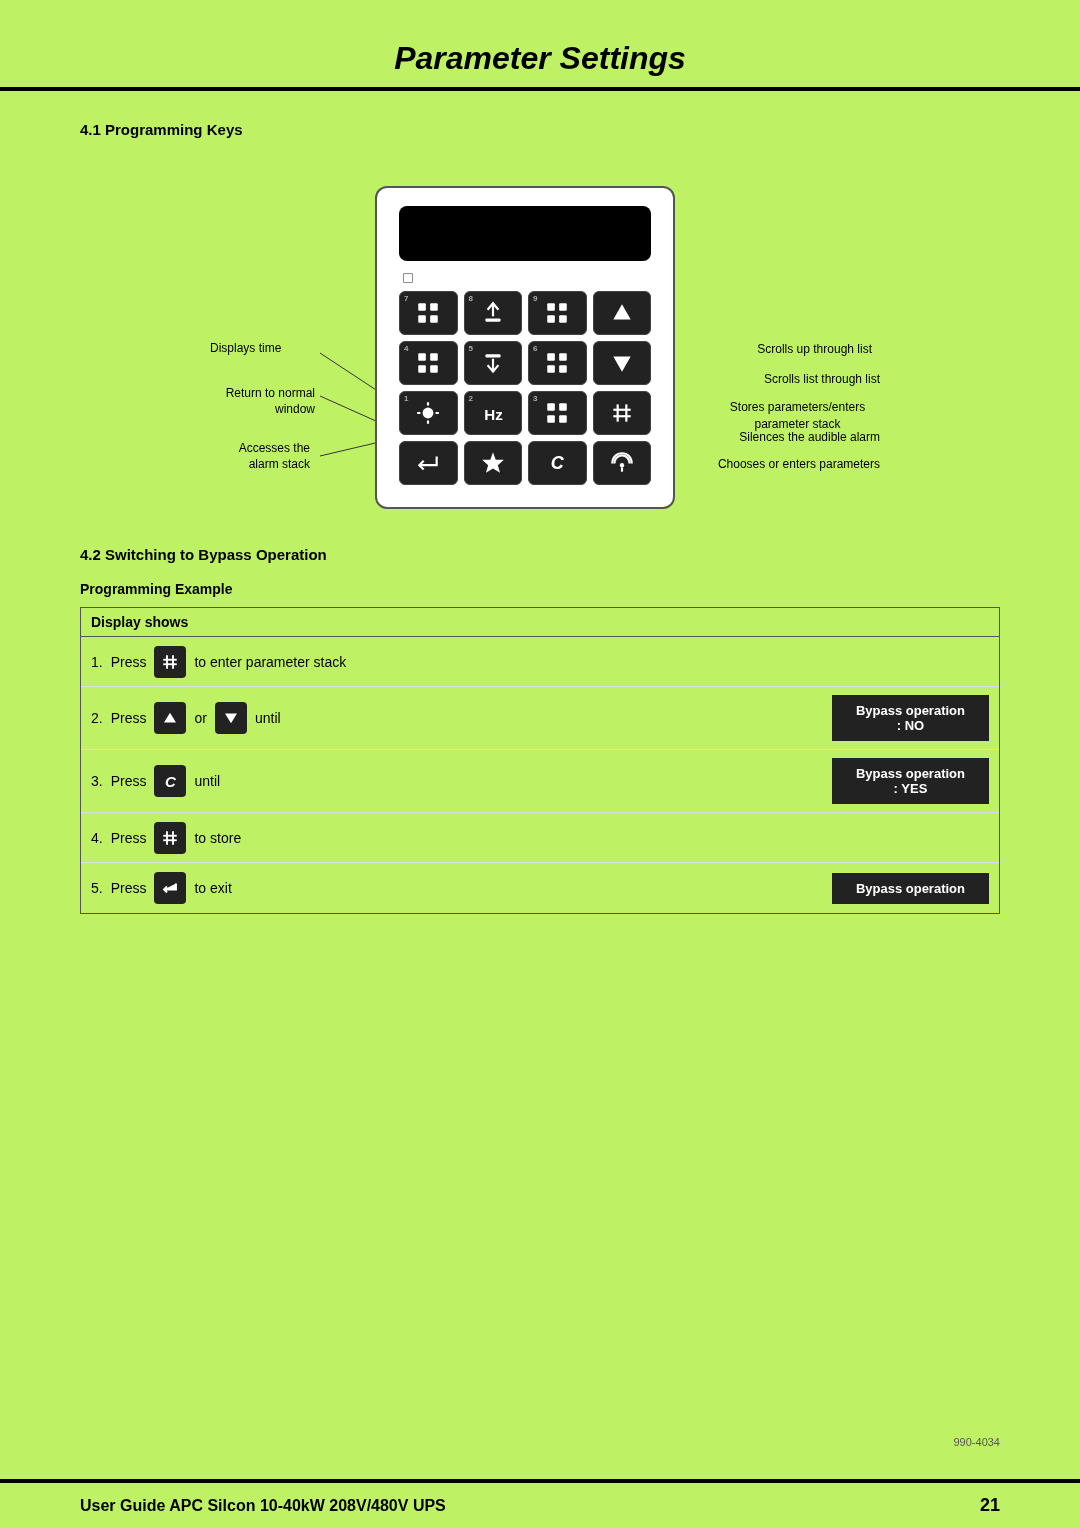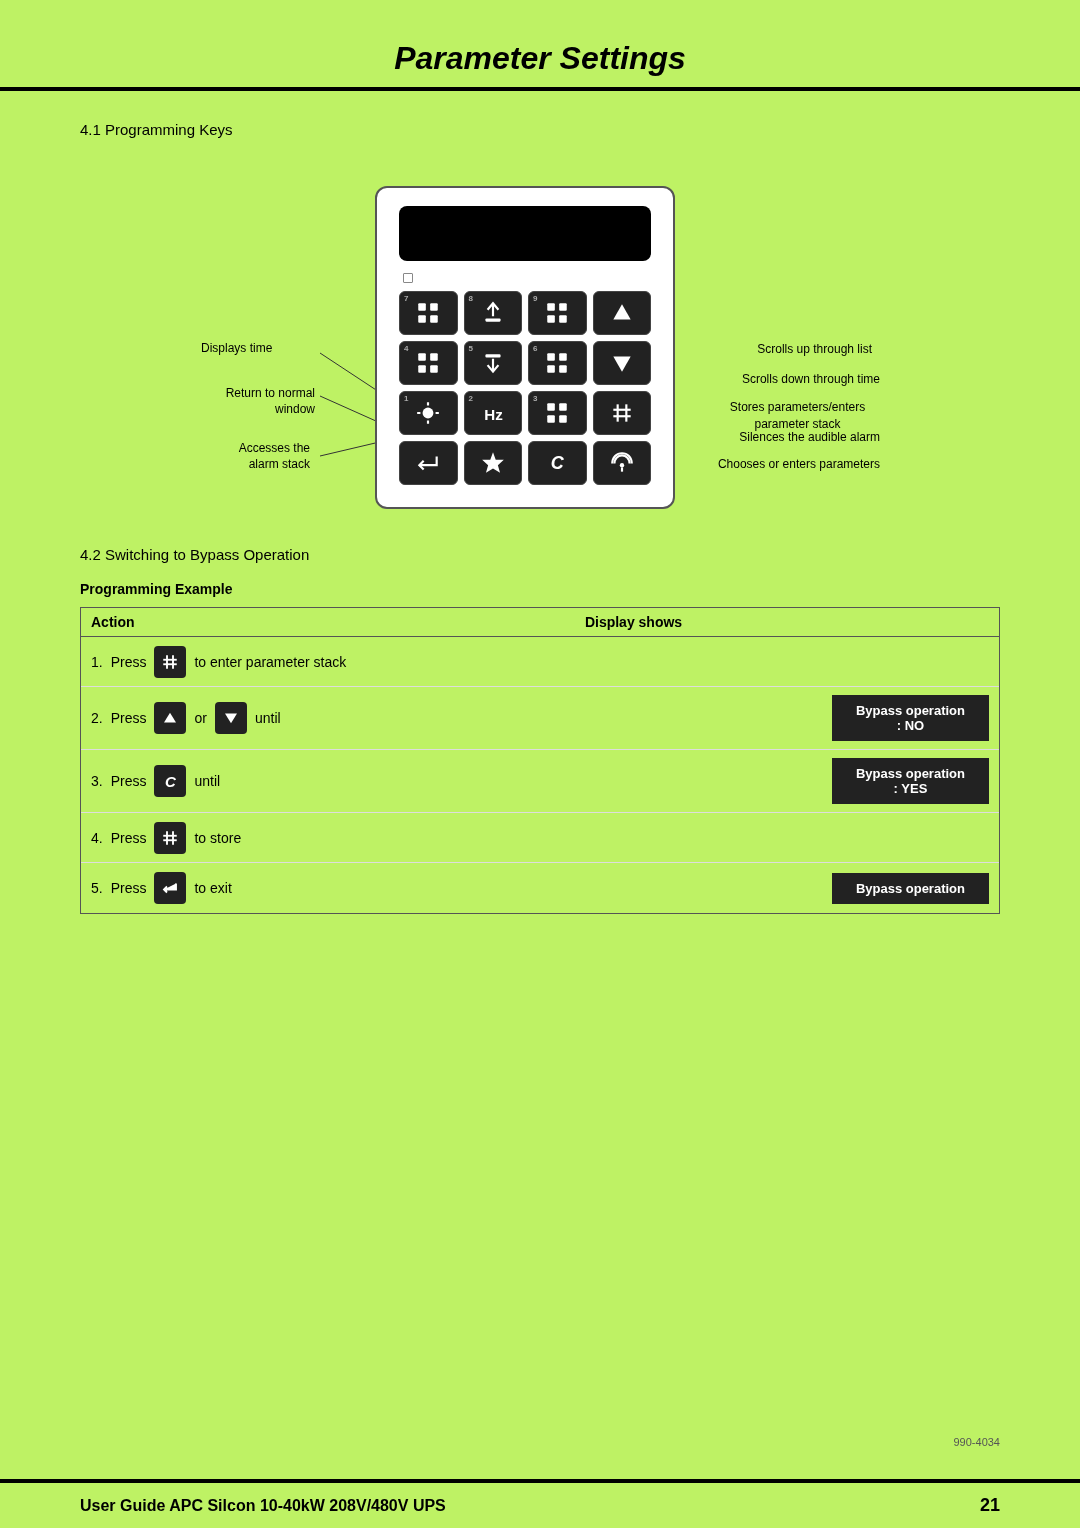--- a/index.html
+++ b/index.html
@@ -37,21 +37,21 @@
 
     
     .main-content {
       padding: 30px 80px 30px 80px;
       flex: 1;
     }
 
     
     .section-heading {
       font-size: 15px;
-      font-weight: normal;
+      font-weight: bold;
       margin-bottom: 18px;
     }
 
     
     .diagram-area {
       display: flex;
       justify-content: center;
       margin-bottom: 30px;
       position: relative;
     }
@@ -249,21 +249,21 @@
   </div>
 
   <div class="main-content">
 
     <div>
       <div class="section-heading">4.1   Programming Keys</div>
 
       <div class="diagram-area">
         <div style="position:relative; width:700px; height:360px;">
 
-          <div style="position:absolute; left:11px; top:185px; text-align:right; font-size:12px; line-height:1.3;">
+          <div style="position:absolute; left:20px; top:185px; text-align:right; font-size:12px; line-height:1.3;">
             <span>Displays time</span>
           </div>
           <div style="position:absolute; left:5px; top:230px; text-align:right; font-size:12px; line-height:1.3; width:120px;">
             <span>Return to normal window</span>
           </div>
           <div style="position:absolute; left:20px; top:285px; text-align:right; font-size:12px; line-height:1.3; width:100px;">
             <span>Accesses the alarm stack</span>
           </div>
 
           <svg style="position:absolute;left:0;top:0;width:700px;height:360px;pointer-events:none;">
@@ -411,21 +411,21 @@
                   </svg>
                 </div>
               </div>
             </div>
           </div>
 
           <div style="position:absolute; right:18px; top:185px; font-size:12px; line-height:1.4;">
             <span>Scrolls up through list</span>
           </div>
           <div style="position:absolute; right:10px; top:215px; font-size:12px; line-height:1.4;">
-            <span>Scrolls down through time</span>
+            <span>Scrolls list through list</span>
           </div>
           <div style="position:absolute; right:10px; top:243px; font-size:12px; line-height:1.4; width:165px; text-align:center;">
             <span>Stores parameters/enters parameter stack</span>
           </div>
           <div style="position:absolute; right:10px; top:273px; font-size:12px; line-height:1.4;">
             <span>Silences the audible alarm</span>
           </div>
           <div style="position:absolute; right:10px; top:300px; font-size:12px; line-height:1.4;">
             <span>Chooses or enters parameters</span>
           </div>
@@ -434,21 +434,20 @@
       </div>
     </div>
 
     <div class="section-42">
       <div class="section-heading">4.2   Switching to Bypass Operation</div>
       <div class="subsection-heading">Programming Example</div>
 
       <div class="prog-table">
 
         <div class="prog-table-header">
-          <div class="col-action">Action</div>
           <div class="col-display">Display shows</div>
         </div>
 
         <div class="prog-row">
           <div class="action-col">
             <span>1.</span>
             <span>Press</span>
             <div class="inline-key">
               <svg viewBox="0 0 24 24" fill="none" stroke="white" stroke-width="2.5">
                 <line x1="8" y1="3" x2="8" y2="21"></line>

